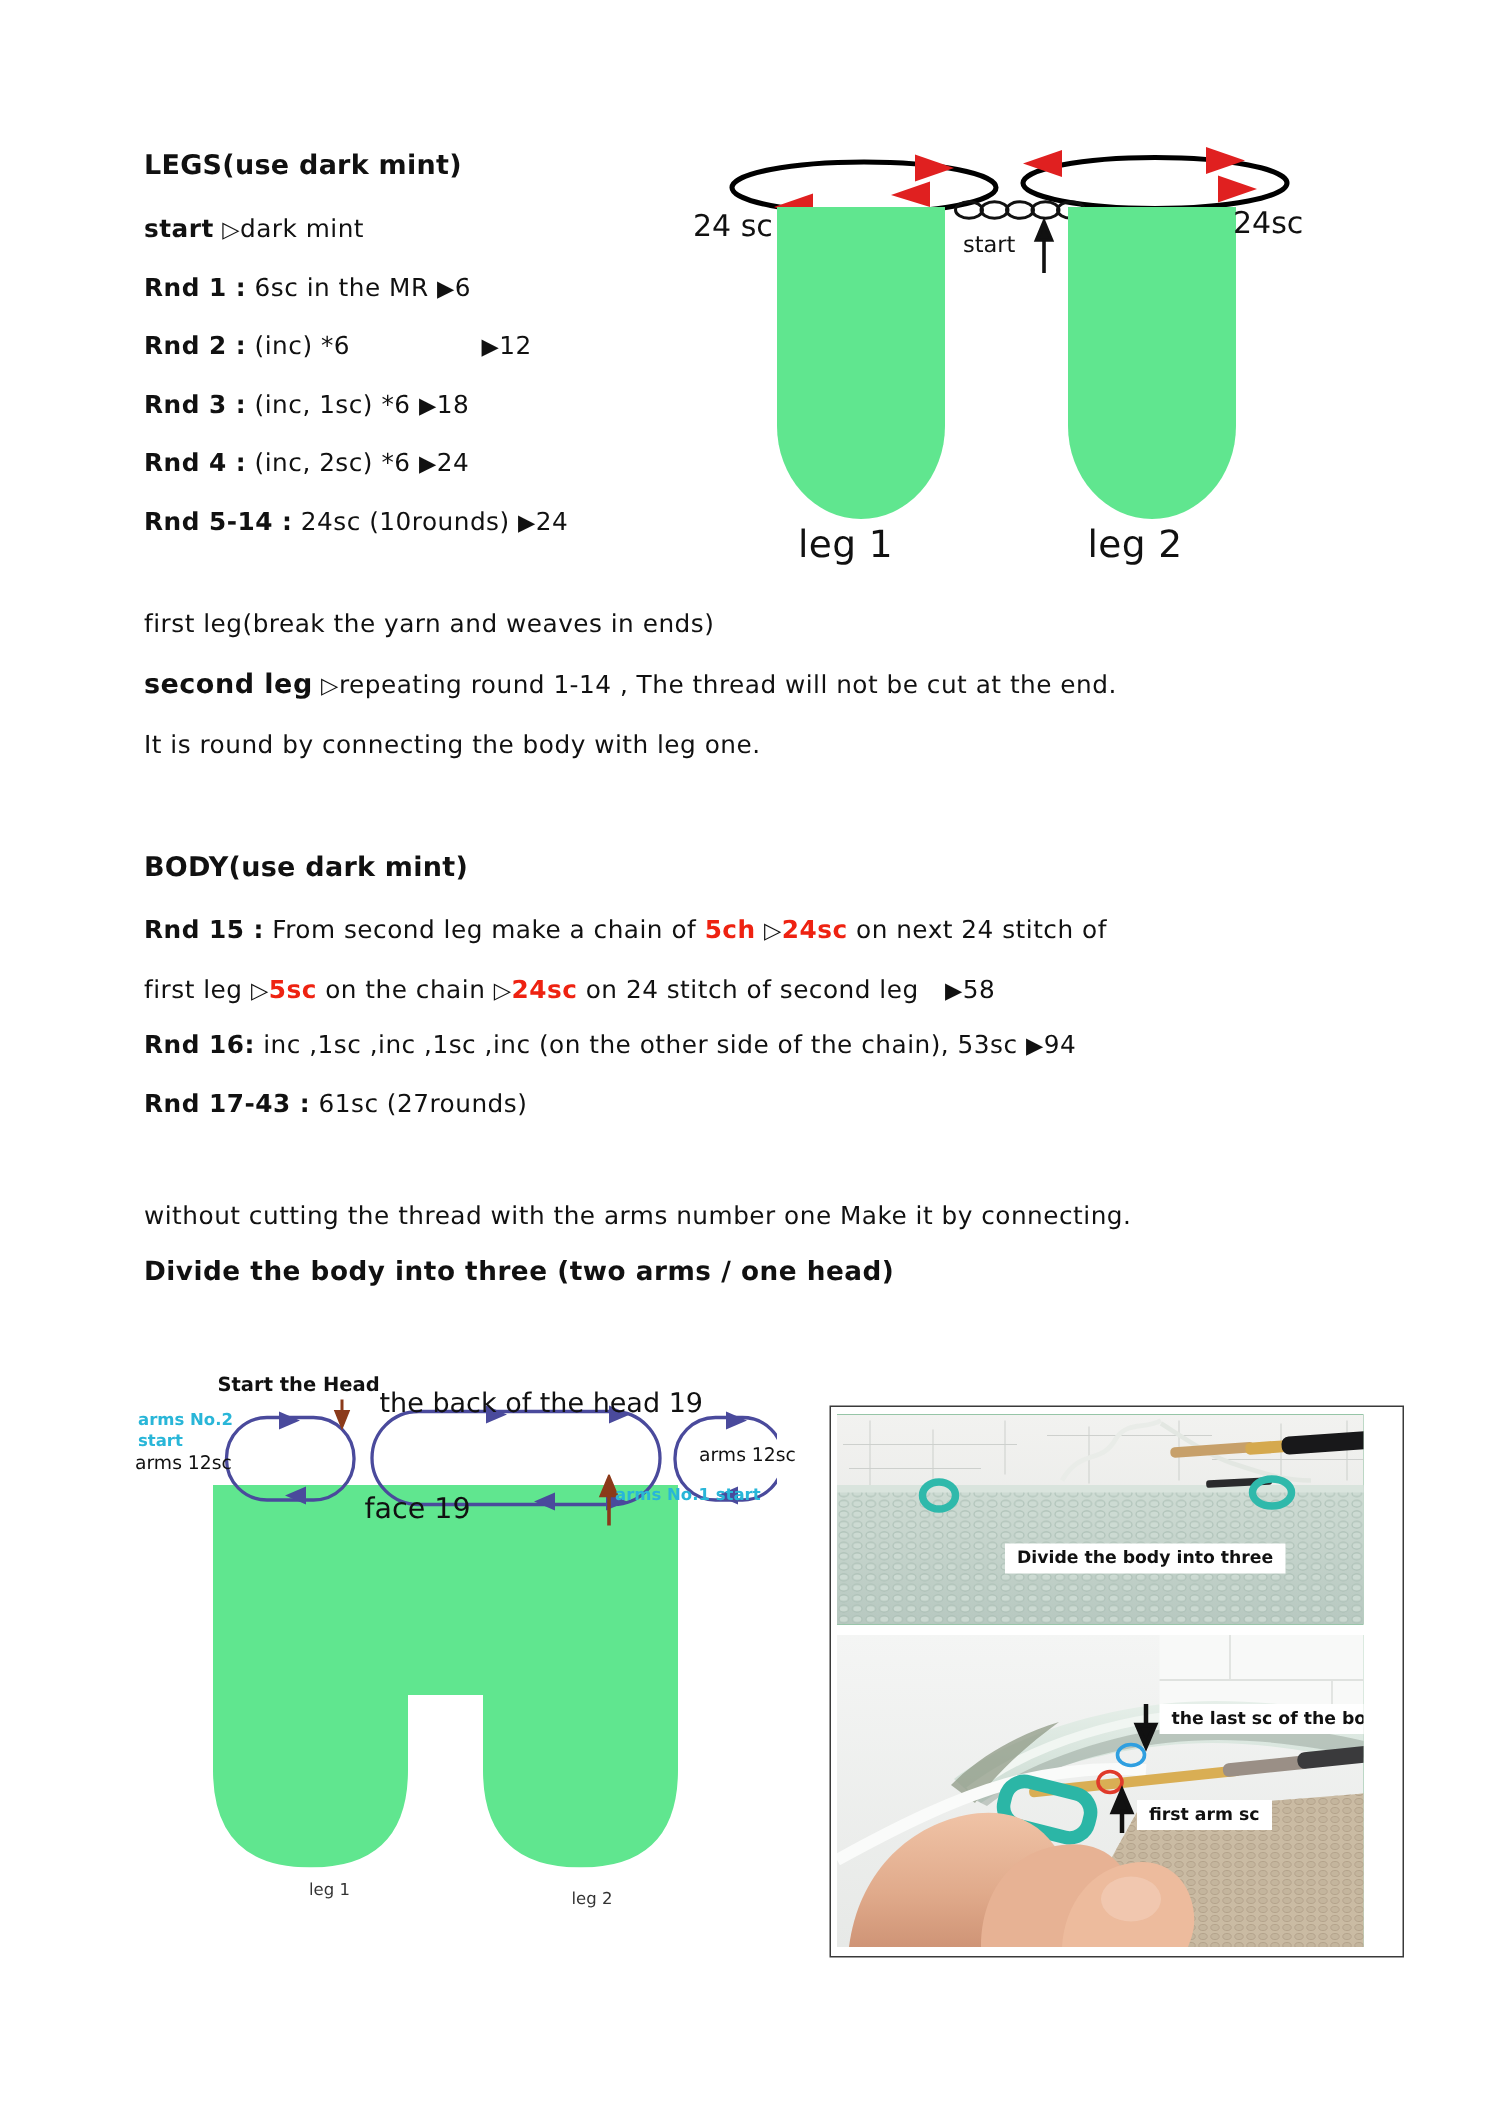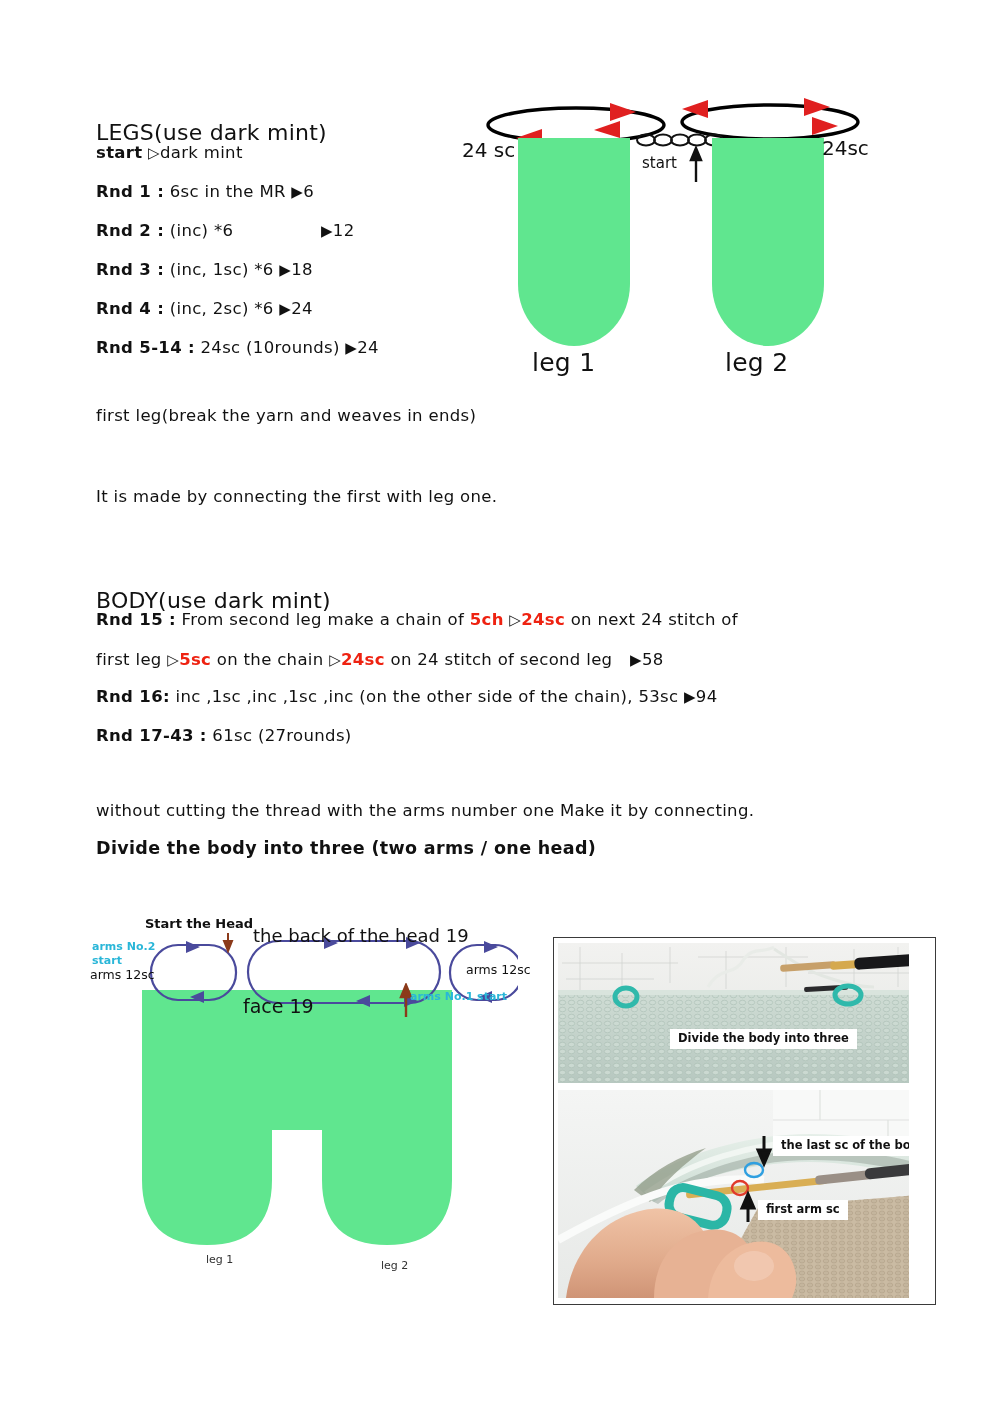--- a/index.html
+++ b/index.html
@@ -21,24 +21,23 @@
     background: #ffffff;
   }
 
   
   .txt {
     position: absolute;
     white-space: nowrap;
     letter-spacing: 0.02em;
   }
   .heading {
-    font-weight: normal;
-    font-size: 22px;
+    font-weight: bold;
+    font-size: 18px;
     letter-spacing: 0.01em;
-    margin-top: 20px;
   }
   .line {
     font-size: 16.5px;
     line-height: 1;
   }
   .lbl {
     font-weight: bold;
   }
   .red {
     color: #ee2211;
@@ -241,22 +240,26 @@
     <div class="sc-label" id="leg1-sc">24 sc</div>
     <div class="sc-label" id="leg2-sc">24sc</div>
     <div id="start-label">start</div>
 
     <div class="leg-caption" id="leg1-caption">leg 1</div>
     <div class="leg-caption" id="leg2-caption">leg 2</div>
   </div>
 
   <div class="txt line" style="left:96px; top:408px;">first leg(break the yarn and weaves in ends)</div>
 
-
-  <div class="txt line" style="left:96px; top:489px;">It is made by connecting the first with leg one.</div>
+  <div class="txt line" style="left:96px; top:448px;">
+    <span class="lbl" style="font-size:18px;">second leg</span>
+    <span class="tri-open"></span><span>repeating round 1-14 , The thread will not be cut at the end.</span>
+  </div>
+
+  <div class="txt line" style="left:96px; top:489px;">It is round by connecting the body with leg one.</div>
 
   <div class="txt heading" style="left:96px; top:568px;">BODY(use dark mint)</div>
 
   <div class="txt line" style="left:96px; top:612px;">
     <span class="lbl">Rnd 15 :</span>
     <span>From second leg make a chain of</span>
     <span class="red">5ch</span>
     <span class="tri-open"></span><span class="red">24sc</span>
     <span>on next 24 stitch of</span>
   </div>

